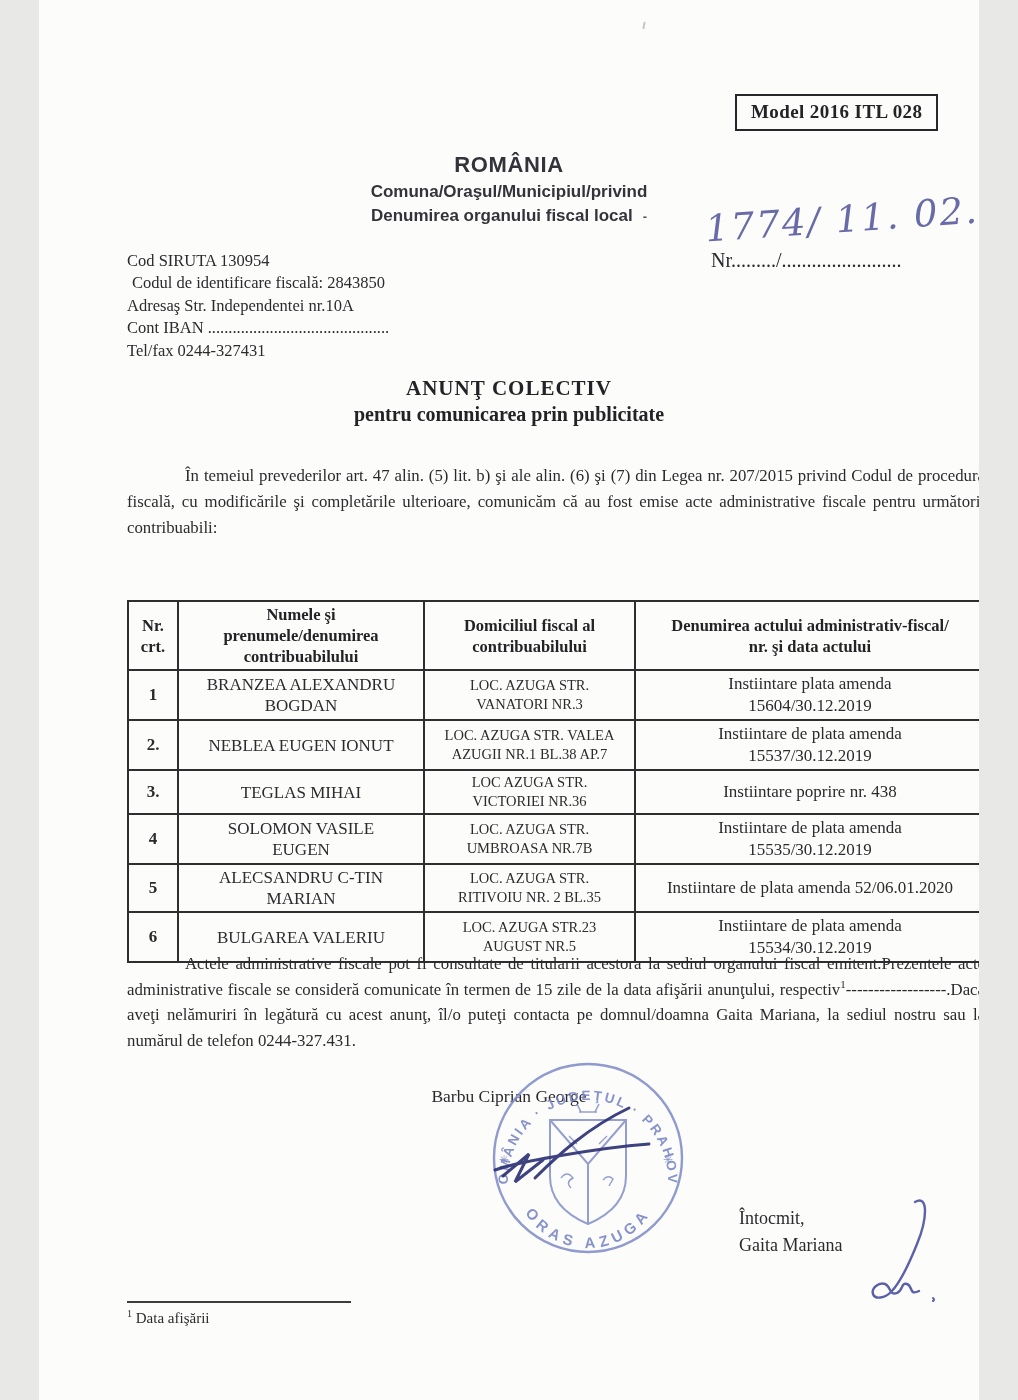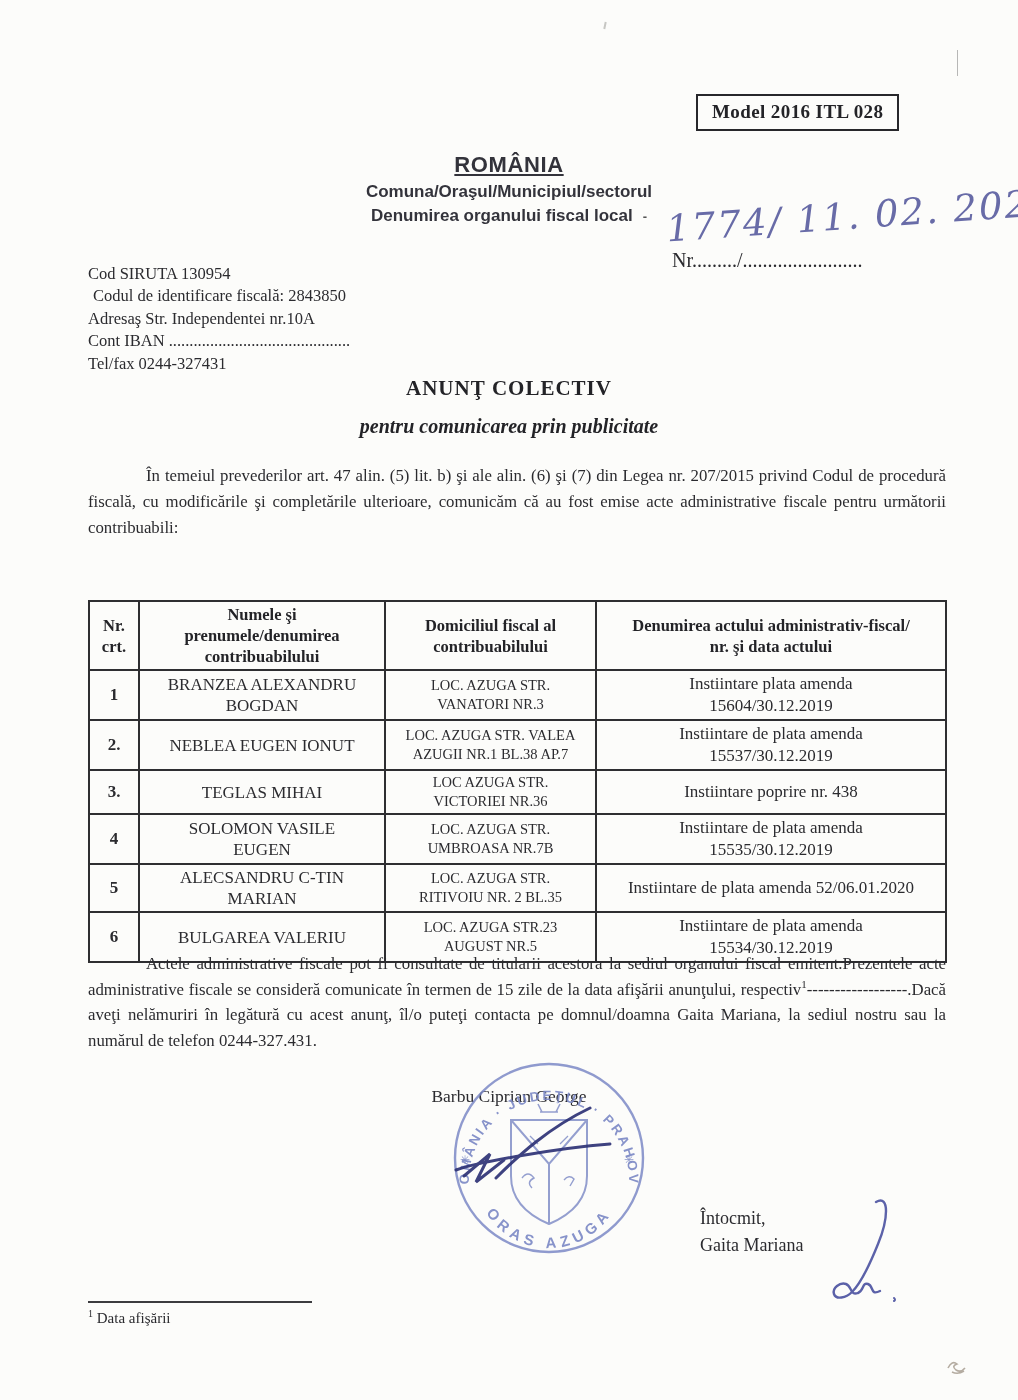--- a/index.html
+++ b/index.html
@@ -1,52 +1,52 @@
 <!DOCTYPE html>
 <html><head>
 <meta charset="utf-8">
 <style>
   html,body{margin:0;padding:0;background:#e8e8e6;}
   .page{
-    position:relative; width:1018px; height:1400px; margin:0 auto;
+    position:relative; width:940px; height:1400px; margin:0 auto;
     background:#fcfcfa;
     font-family:"Liberation Serif", serif;
     color:#2b2b2f;
     overflow:hidden;
   }
   
   .model-box{
     position:absolute; left:696px; top:94px;
     border:2px solid #27272b; padding:5px 14px 6px 14px;
     font-weight:bold; font-size:19px; letter-spacing:.4px;
     color:#232327; background:#fcfcfa;
   }
   
   .header{
     position:absolute; left:0; right:0; top:152px;
     text-align:center; font-family:"Liberation Sans", sans-serif;
     font-weight:bold; color:#33333b;
   }
-  .header .country{font-size:22px; letter-spacing:.6px;text-decoration:underline;}
+  .header .country{font-size:22px; letter-spacing:.6px;}
   .header .sub{font-size:17px; line-height:21px; margin-top:3px;}
   .header .dash{font-size:13px; color:#555; margin-left:10px; vertical-align:middle;}
   
   .handwritten{
     position:absolute; left:666px; top:194px;
     font-family:"DejaVu Serif", serif; font-style:italic;
     font-size:37px; letter-spacing:2px; white-space:nowrap;
     color:#585c9f; transform:rotate(-4deg); opacity:.9;
   }
   .nr-line{position:absolute; left:672px; top:249px; font-size:20px; color:#2b2b2f;}
   
-  .issuer{position:absolute; left:88px; top:263px; font-size:16.5px; line-height:22.4px;}
+  .issuer{position:absolute; left:88px; top:250px; font-size:16.5px; line-height:22.4px;}
   
   .doc-title{position:absolute; left:0; right:0; top:376px; text-align:center; font-weight:bold; color:#232327;}
   .doc-title .t1{font-size:21px; letter-spacing:1px;}
-  .doc-title .t2{font-size:20px; margin-top:14px;font-style:italic;}
+  .doc-title .t2{font-size:20px; margin-top:2px;}
   
   .para{
     position:absolute; left:88px; width:858px;
     font-size:16.8px; line-height:26px; text-align:justify; text-indent:58px;
   }
   .para sup{font-size:11px; line-height:0;}
   .intro{top:463px;}
   .closing{top:951px; line-height:25.6px;}
   
   table.doc{
@@ -86,21 +86,21 @@
   <div class="art-vline"></div>
   <div class="art-tick"></div>
   <svg class="art-squiggle" width="30" height="26">
     <path d="M6,16 q4,-8 9,-4 q-6,2 -1,6 q5,3 9,-2 M10,20 q6,3 12,-1" stroke="#8f8272" stroke-width="1.6" fill="none"></path>
   </svg>
 
   <div class="model-box">Model 2016 ITL 028</div>
 
   <div class="header">
     <div class="country">ROMÂNIA</div>
-    <div class="sub">Comuna/Oraşul/Municipiul/sectorul</div>
+    <div class="sub">Comuna/Oraşul/Municipiul/privind</div>
     <div class="sub"><span>Denumirea organului fiscal local</span><span class="dash">-</span></div>
   </div>
 
   <div class="handwritten">1774/ 11. 02. 2020</div>
   <div class="nr-line">Nr........./........................</div>
 
   <div class="issuer">
     <div>Cod SIRUTA 130954</div>
     <div style="padding-left:5px;">Codul de identificare fiscală: 2843850</div>
     <div>Adresaş Str. Independentei nr.10A</div>

